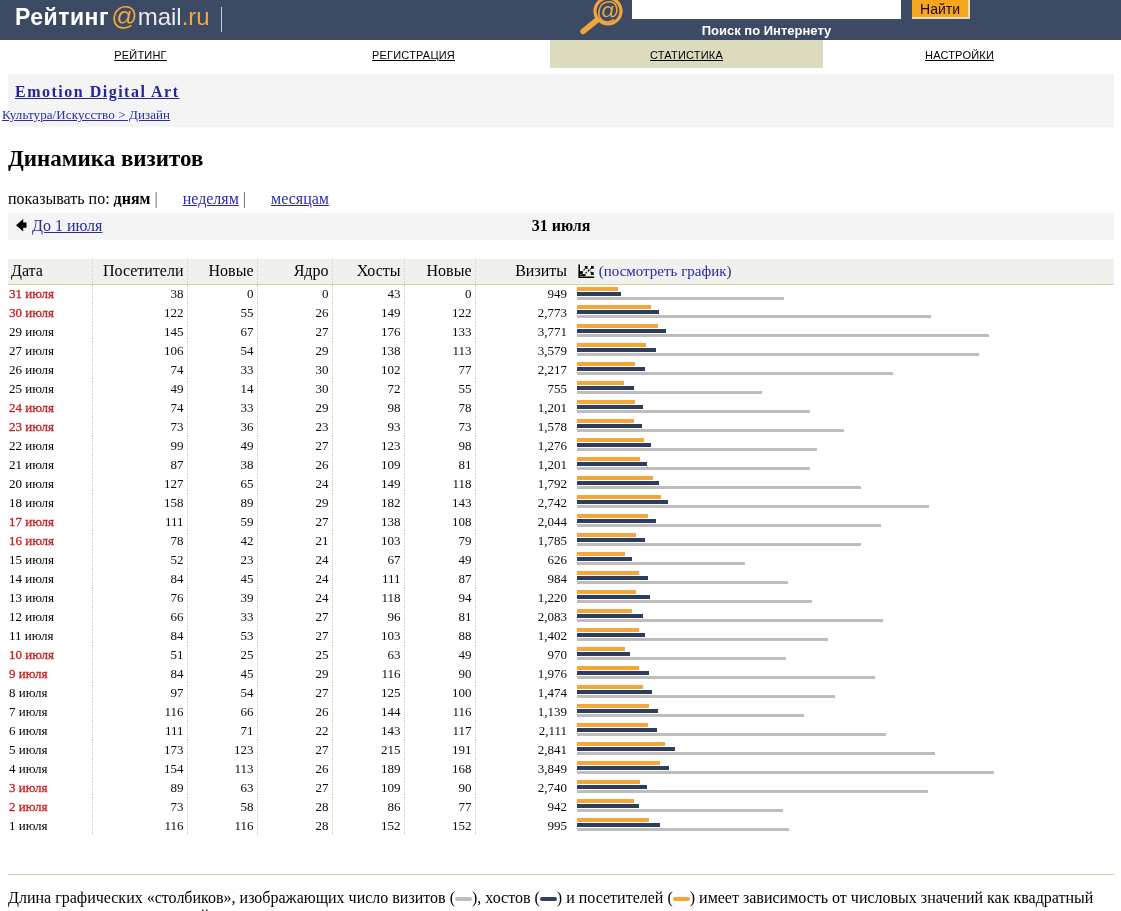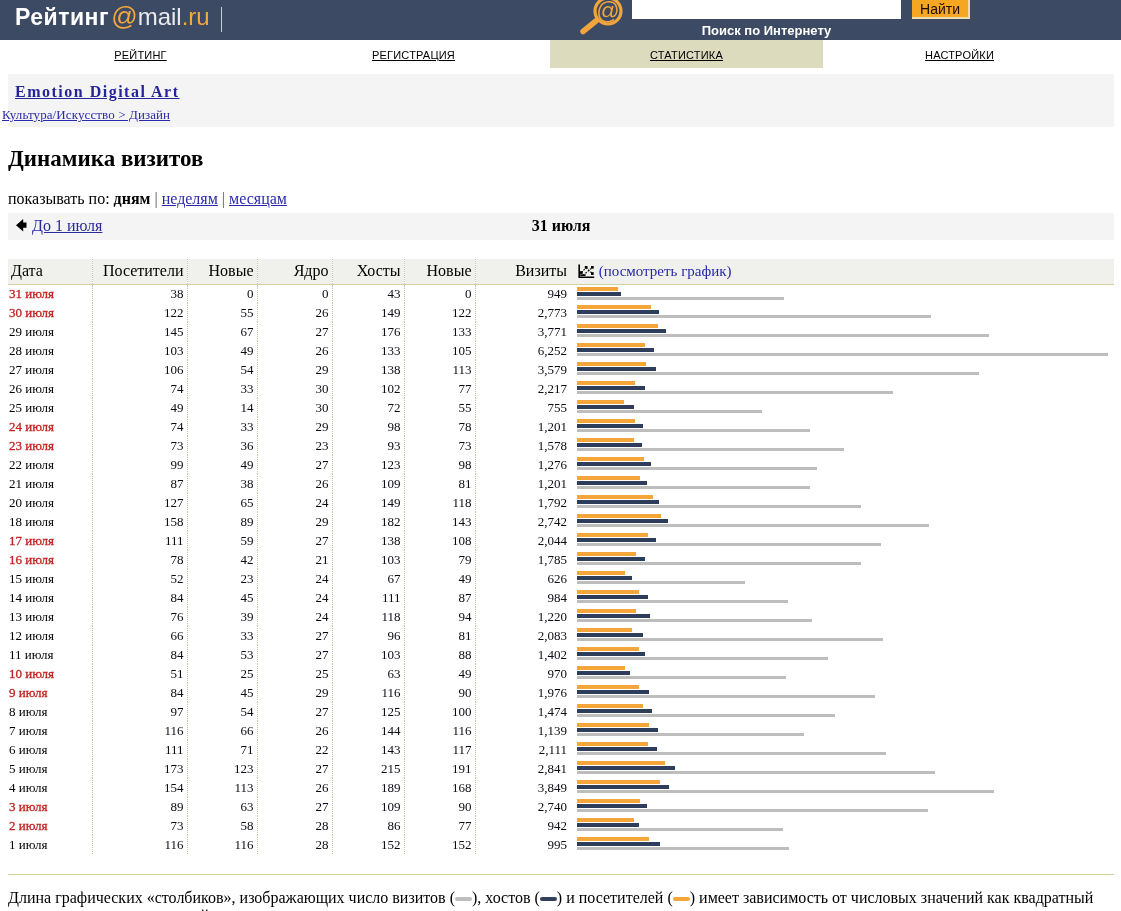--- a/index.html
+++ b/index.html
@@ -25,21 +25,21 @@
 
 
 #box1 { left:8px; top:74px; width:1106px; height:53px; background:#f4f4f4; }
 #site { left:15px; top:83px; font-size:16px; letter-spacing:1.5px; font-weight:bold; color:#252599; }
 #cat  { left:2px; top:107px; font-size:13px; letter-spacing:0.1px; color:#2a2aae; }
 a, .lnk { text-decoration:underline; }
 
 #h1 { left:8px; top:146px; font-size:23px; font-weight:bold; color:#000; }
 #pok { left:8px; top:190px; font-size:16px; color:#000; }
 #pok b { }
-#pok .lnk { color:#2a2ab0; }
+#pok .lnk { color:#2a2ab0;margin-left:21px; }
 
 #navbar2 { left:8px; top:213px; width:1106px; height:27px; background:#f4f4f4; }
 #do { left:17px; top:217px; font-size:16px; color:#2a2a9e; }
 #arr { left:16px; top:219px; }
 #cur { left:8px; top:217px; width:1106px; text-align:center; font-size:16px; font-weight:bold; color:#000; }
 
 
 #tbl { left:8px; top:259px; width:1106px; border-collapse:collapse; table-layout:fixed; }
 #tbl col.c0 { width:84px; }
 #tbl col.c1 { width:95px; }
@@ -169,34 +169,20 @@
 <td class="n">176</td>
         <td class="n">133</td>
         <td class="n nl">3,771</td>
 <td class="bc">
           <div class="b bo" style="width:81px"></div>
           <div class="b bn" style="width:89px"></div>
           <div class="b bg" style="width:412px"></div>
         </td>
 </tr>
 <tr>
-<td class="d">28 июля</td>
-<td class="n">103</td>
-        <td class="n">49</td>
-        <td class="n">26</td>
-<td class="n">133</td>
-        <td class="n">105</td>
-        <td class="n nl">6,252</td>
-<td class="bc">
-          <div class="b bo" style="width:68px"></div>
-          <div class="b bn" style="width:77px"></div>
-          <div class="b bg" style="width:531px"></div>
-        </td>
-</tr>
-<tr>
 <td class="d">27 июля</td>
 <td class="n">106</td>
         <td class="n">54</td>
         <td class="n">29</td>
 <td class="n">138</td>
         <td class="n">113</td>
         <td class="n nl">3,579</td>
 <td class="bc">
           <div class="b bo" style="width:69px"></div>
           <div class="b bn" style="width:79px"></div>

